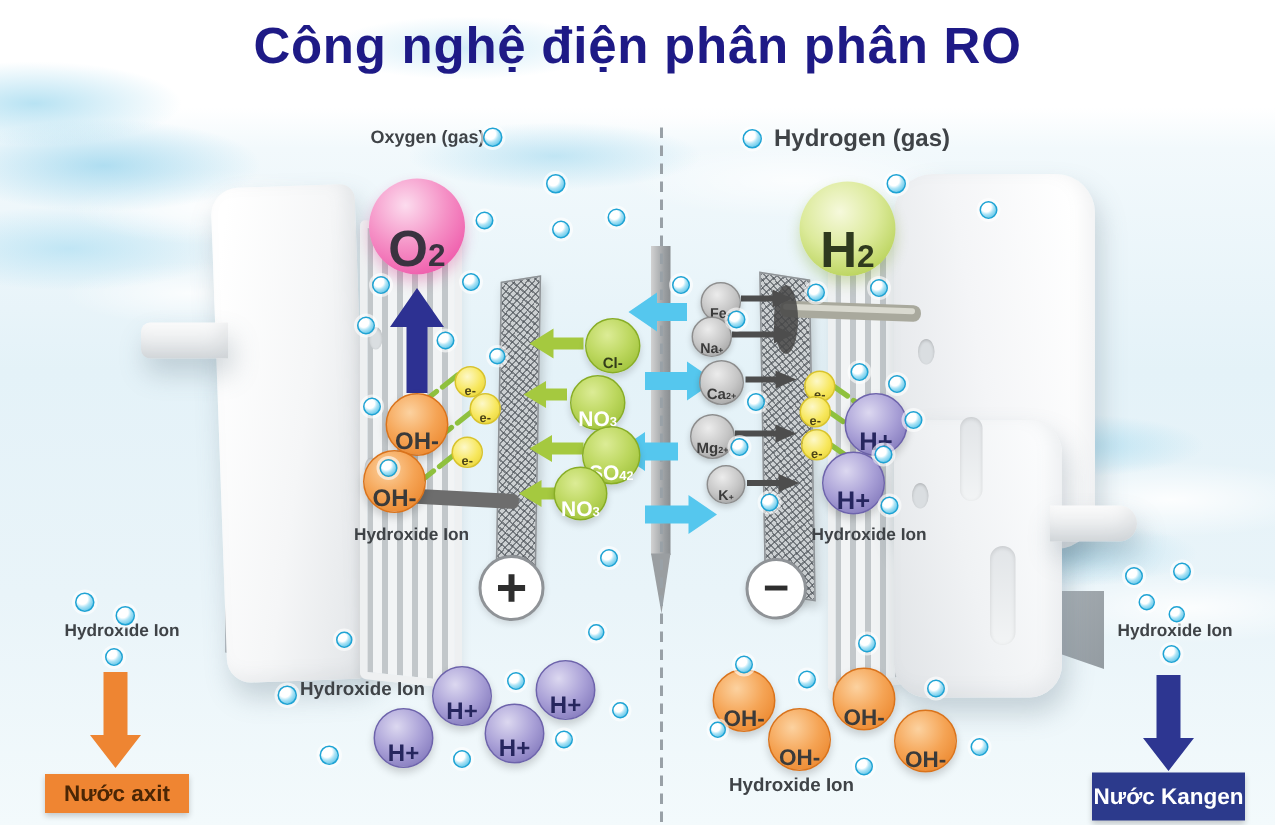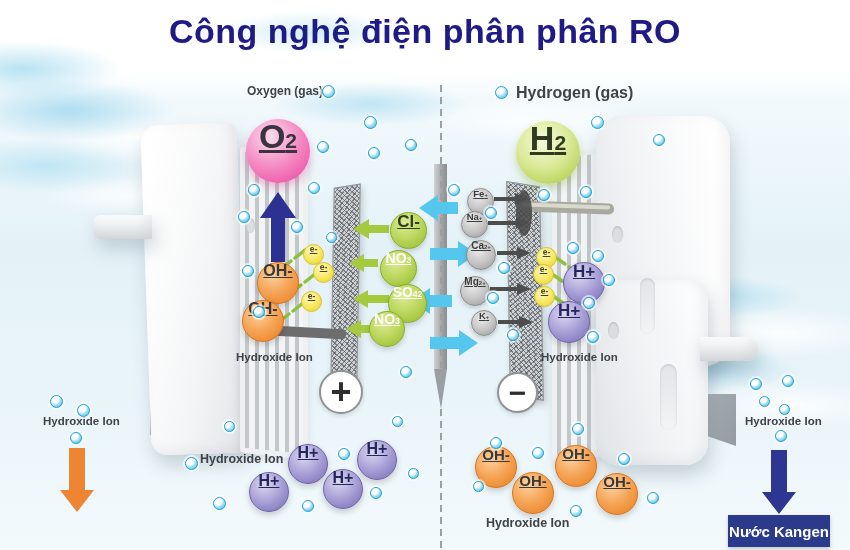--- a/index.html
+++ b/index.html
@@ -3,22 +3,22 @@
 <meta charset="utf-8">
 <style>
   html,body{margin:0;padding:0;background:#fff;}
   #stage{position:relative;width:850px;height:550px;overflow:hidden;
     font-family:"Liberation Sans",sans-serif;
     background:linear-gradient(180deg,#ffffff 0%,#ffffff 13%,#f2f9fc 18%,#e4f2f8 45%,#e9f4f9 72%,#f3fafc 100%);}
   .water{position:absolute;pointer-events:none;}
   #title{position:absolute;left:0;top:12px;width:850px;text-align:center;
     font-size:34px;font-weight:bold;color:#1e1a86;letter-spacing:.5px;}
   .lbl{position:absolute;font-weight:bold;color:#3f4347;font-size:11.5px;white-space:nowrap;}
-  .ball{position:absolute;border-radius:50%;display:flex;align-items:flex-start;justify-content:center;
-    font-weight:bold;text-align:center;line-height:1;text-decoration:underline;}
+  .ball{position:absolute;border-radius:50%;display:flex;align-items:flex-end;justify-content:center;
+    font-weight:bold;text-align:center;line-height:1;}
   .ball sub{font-size:62%;line-height:0;vertical-align:-20%;}
   .ball sup{font-size:60%;line-height:0;vertical-align:55%;}
   .pink{background:radial-gradient(circle at 38% 28%,#fcdcee 0%,#f591c6 45%,#ec3f9d 100%);
     box-shadow:0 5px 9px rgba(210,40,130,.3);color:#3a3340;}
   .lime{background:radial-gradient(circle at 42% 32%,#f6f9dc 0%,#dcea9b 45%,#a6c636 100%);
     box-shadow:0 5px 9px rgba(120,160,30,.3);color:#2f3a1e;}
   .orange{background:radial-gradient(circle at 38% 30%,#fcd2a0 0%,#f5a455 48%,#e87d20 100%);
     border:1px solid #d9731c;box-shadow:0 3px 6px rgba(0,0,0,.18);color:#3a3a3a;}
   .purple{background:radial-gradient(circle at 38% 30%,#dcd8f0 0%,#a89fd6 50%,#746ab2 100%);
     border:1px solid #6d63ab;box-shadow:0 3px 6px rgba(0,0,0,.18);color:#26265e;}
@@ -150,25 +150,25 @@
     <polygon fill="#ee8532" points="69,448 85,448 85,490 94,490 77,512 60,490 69,490"></polygon>
     <polygon fill="#2d3691" points="771,450 787,450 787,492 796,492 779,514 762,492 771,492"></polygon>
   </svg>
 
   <div class="lbl" style="left:247px;top:84px;font-size:12px;">Oxygen (gas)</div>
   <div class="lbl" style="left:516px;top:84px;font-size:16px;">Hydrogen (gas)</div>
 
   <div class="ball pink" style="left:246px;top:119px;width:64px;height:64px;font-size:34px;">
     <span><span>O</span><sub>2</sub></span>
   </div>
-  <div class="ball lime" style="left:516px;top:121px;width:64px;height:63px;font-size:34px;">
+  <div class="ball lime" style="left:533px;top:121px;width:64px;height:63px;font-size:34px;">
     <span><span>H</span><sub>2</sub></span>
   </div>
 
-  <div class="ball green dk" style="left:390px;top:212px;width:35px;height:35px;font-size:17px;">
+  <div class="ball green dk" style="left:390px;top:212px;width:35px;height:35px;font-size:10px;">
     <span><span>Cl-</span></span>
   </div>
   <div class="ball green" style="left:380px;top:250px;width:35px;height:35px;font-size:14px;">
     <span><span>NO</span><sub>3</sub></span>
   </div>
   <div class="ball green" style="left:388px;top:284px;width:37px;height:37px;font-size:14px;">
     <span><span>SO</span><sub>4</sub><sup>2</sup></span>
   </div>
   <div class="ball green" style="left:369px;top:311px;width:34px;height:34px;font-size:14px;">
     <span><span>NO</span><sub>3</sub></span>
@@ -201,20 +201,21 @@
   <div class="ball purple" style="left:548px;top:301px;width:40px;height:40px;font-size:17px;">H+</div>
   <div class="ball yellow" style="left:536px;top:247px;width:19px;height:19px;font-size:8.5px;">e-</div>
   <div class="ball yellow" style="left:533px;top:264px;width:19px;height:19px;font-size:8.5px;">e-</div>
   <div class="ball yellow" style="left:534px;top:286px;width:19px;height:19px;font-size:8.5px;">e-</div>
   <div class="lbl" style="left:541px;top:351px;">Hydroxide Ion</div>
 
   <div class="sign" style="left:319px;top:370px;width:40px;height:40px;font-size:36px;">+</div>
   <div class="sign" style="left:497px;top:372px;width:37px;height:37px;font-size:30px;">−</div>
 
   <div class="lbl" style="left:43px;top:415px;">Hydroxide Ion</div>
+  <div class="badge" style="left:30px;top:516px;width:96px;height:26px;background:#ef8532;color:#4b2605;">Nước axit</div>
 
   <div class="lbl" style="left:200px;top:452px;font-size:12.5px;">Hydroxide Ion</div>
   <div class="ball purple" style="left:288px;top:444px;width:38px;height:38px;font-size:16px;">H+</div>
   <div class="ball purple" style="left:249px;top:472px;width:38px;height:38px;font-size:16px;">H+</div>
   <div class="ball purple" style="left:323px;top:469px;width:38px;height:38px;font-size:16px;">H+</div>
   <div class="ball purple" style="left:357px;top:440px;width:38px;height:38px;font-size:16px;">H+</div>
 
   <div class="ball orange" style="left:475px;top:446px;width:40px;height:40px;font-size:15px;">OH-</div>
   <div class="ball orange" style="left:512px;top:472px;width:40px;height:40px;font-size:15px;">OH-</div>
   <div class="ball orange" style="left:555px;top:445px;width:40px;height:40px;font-size:15px;">OH-</div>

